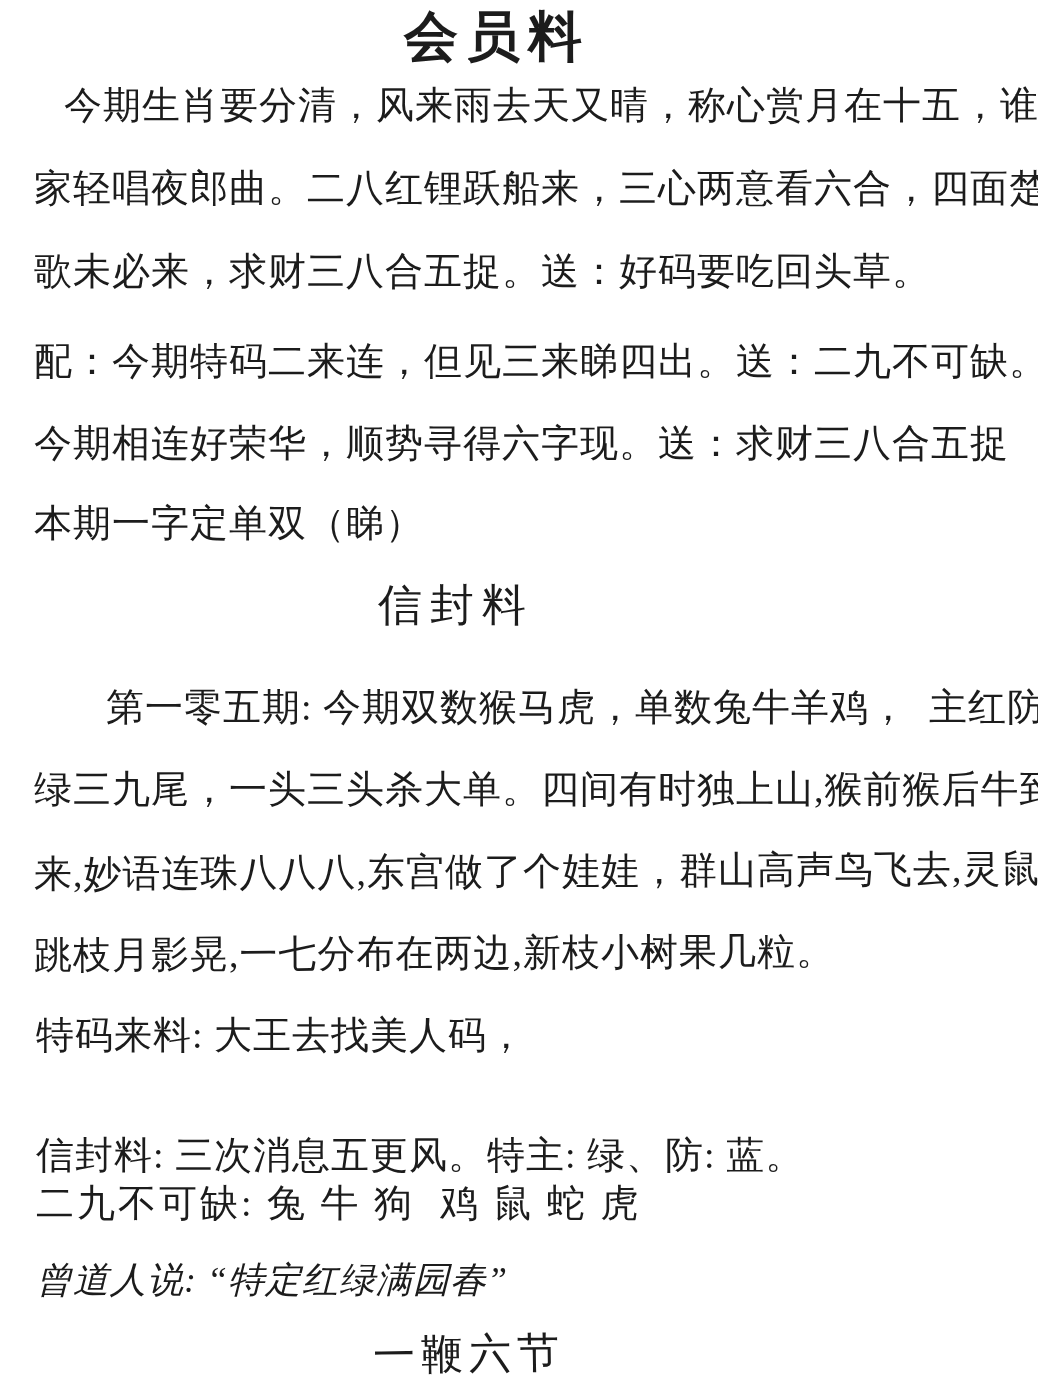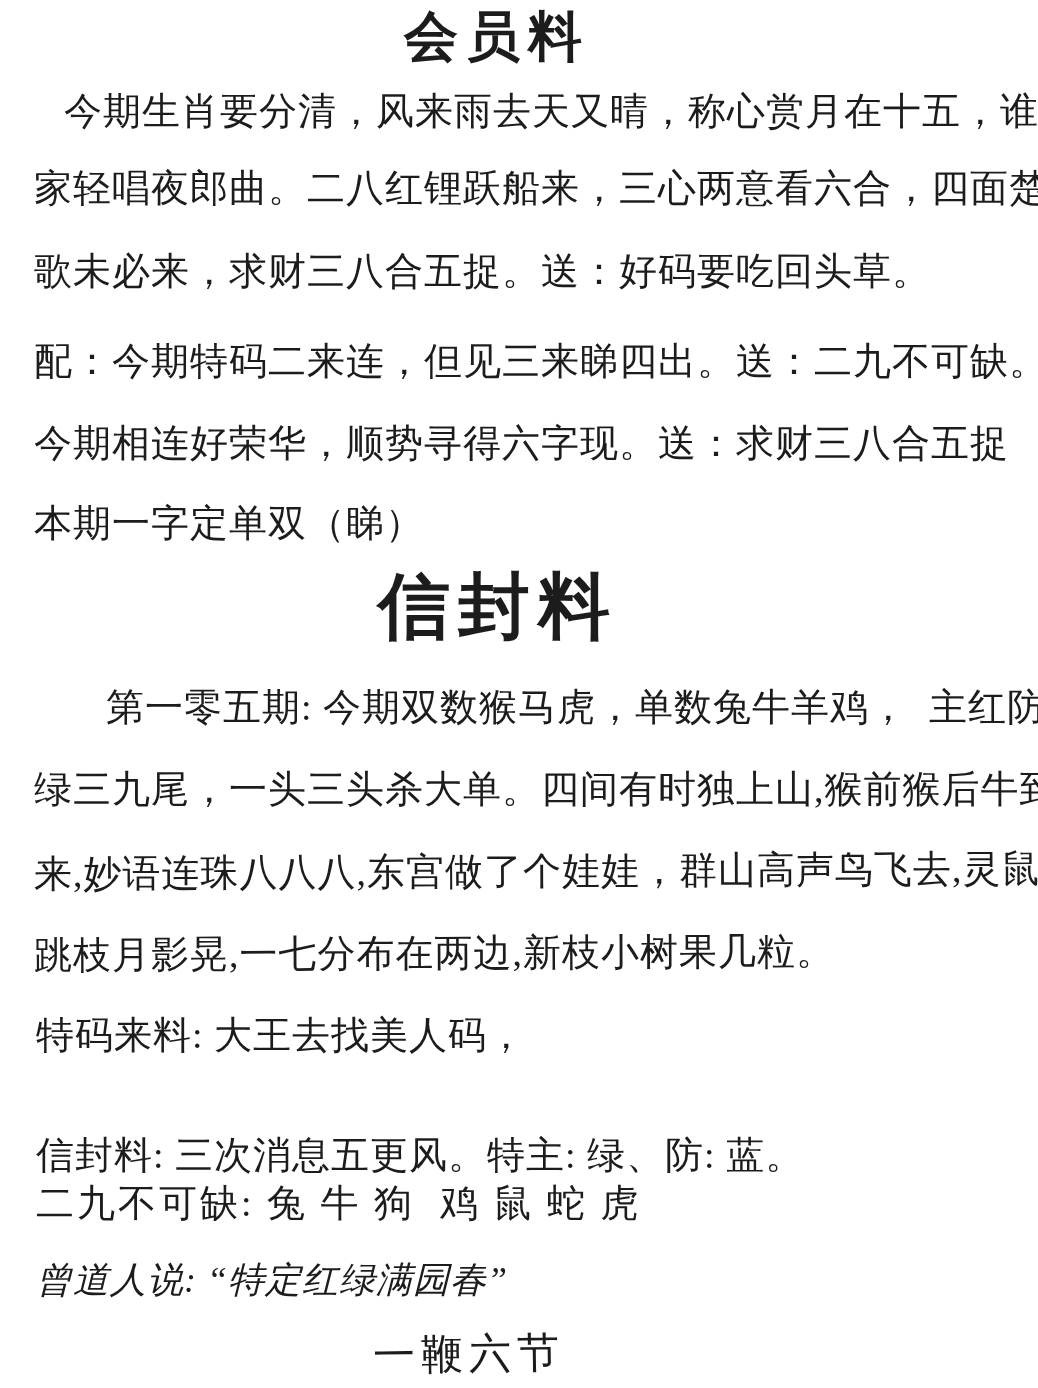--- a/index.html
+++ b/index.html
@@ -17,30 +17,30 @@
     white-space:pre;
     line-height:1.25;
     letter-spacing:1px;
     z-index:2;
   }
   .body-line{font-size:38px;}
   .member-title{
     left:368px;top:4px;
     font-size:54px;letter-spacing:8px;font-weight:600;margin-left:36px;
   }
-  .m1{left:64px;top:88px;}
+  .m1{left:64px;top:82px;}
   .m2{left:34px;top:165px;}
   .m3{left:34px;top:248px;}
   .m4{left:34px;top:338px;}
   .m5{left:34px;top:420px;}
   .m6{left:34px;top:500px;}
   .intro-label{left:36px;top:594px;font-size:38px;}
   .envelope-title{
-    left:378px;top:562px;
-    font-size:72px;letter-spacing:8px;font-weight:700;
+    left:378px;top:578px;
+    font-size:44px;letter-spacing:8px;font-weight:400;
   }
   .e1{left:106px;top:684px;}
   .e2{left:34px;top:766px;}
   .e3{left:34px;top:848px;transform:rotate(-0.3deg);}
   .e4{left:34px;top:930px;transform:rotate(-0.3deg);}
   .special-line{left:36px;top:1012px;}
   .envelope-line{left:36px;top:1132px;}
   .zodiac-line{left:36px;top:1180px;letter-spacing:3px;}
   .quote-line{left:36px;top:1258px;font-size:36px;z-index:3;font-style:italic;}
   .footer-line{

